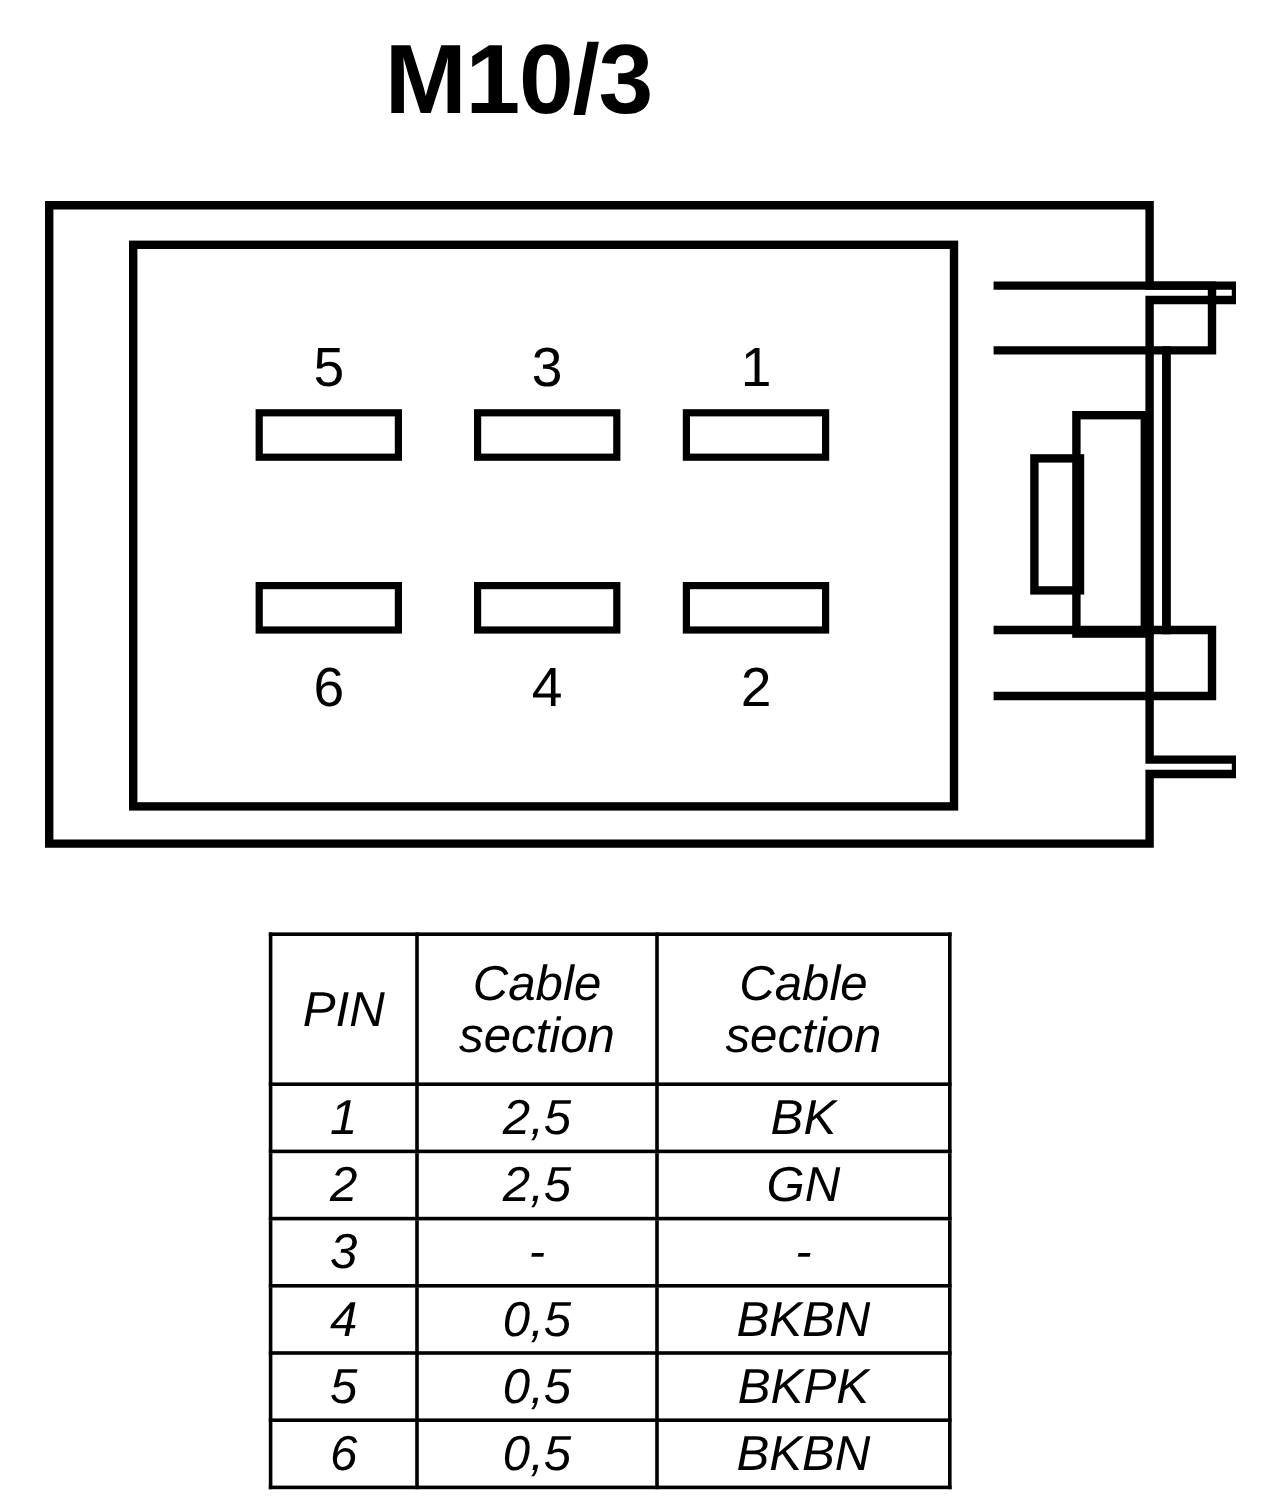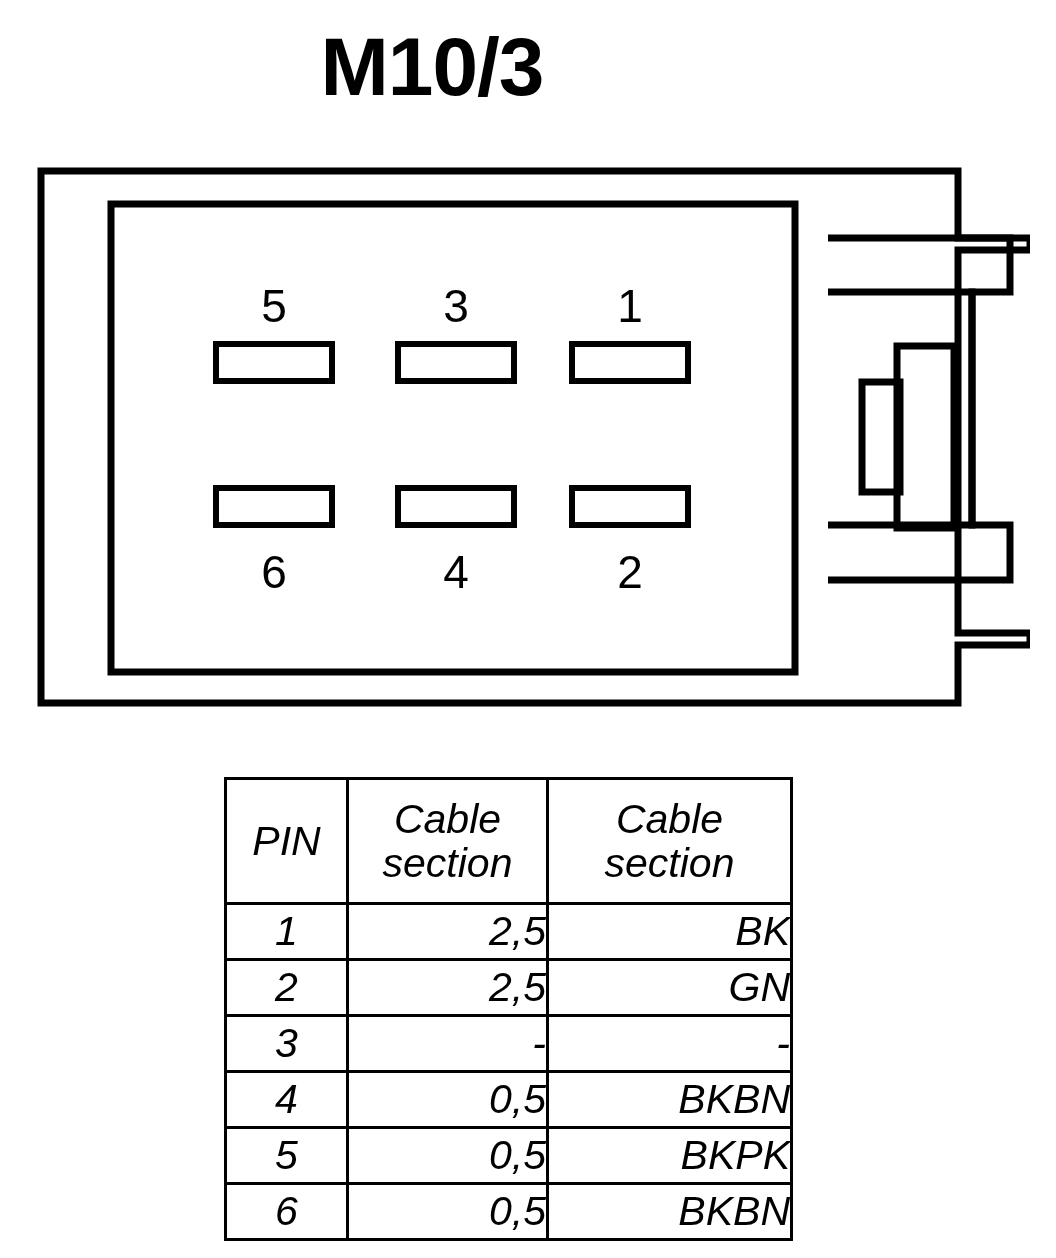--- a/index.html
+++ b/index.html
@@ -87,21 +87,21 @@
     padding: 2px 4px;
   }
   table.pin-table tbody td {
     height: 53px;
     vertical-align: middle;
   }
   td.cell-pin {
     text-align: center;
   }
   td.cell-value {
-    text-align: right;
+    text-align: center;
     padding-left: 12px;
   }
 </style>
 </head>
 <body>
 
 <div class="page-title">M10/3</div>
 
 <div class="connector-figure">
   <svg width="1010" height="580" viewBox="0 0 1010 580" xmlns="http://www.w3.org/2000/svg">

